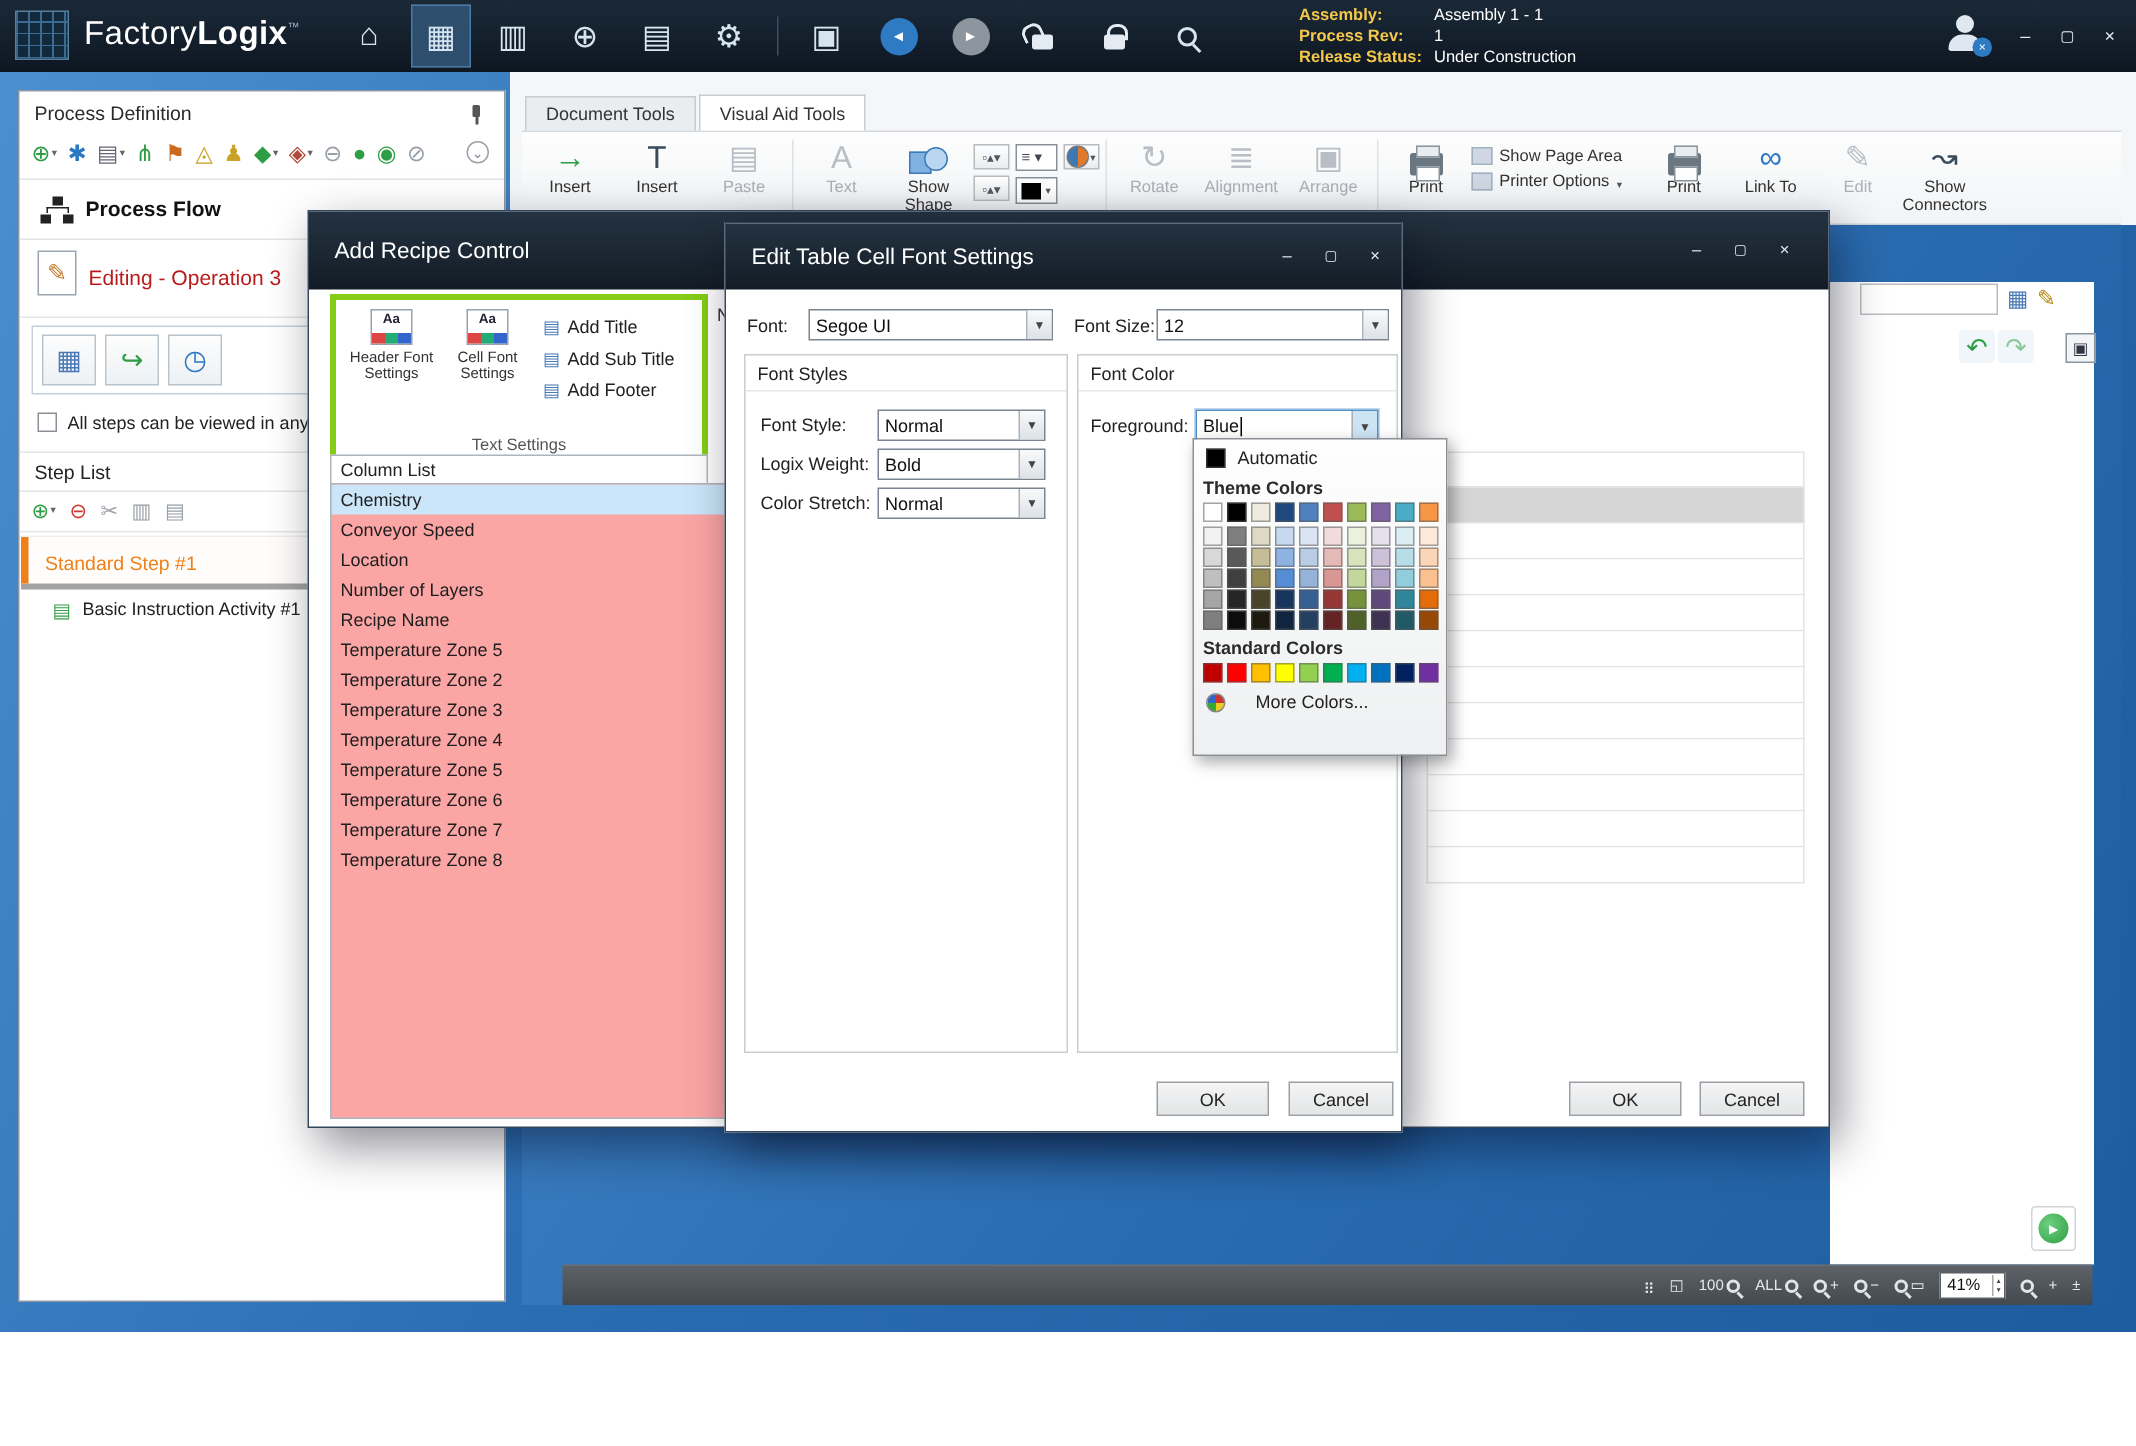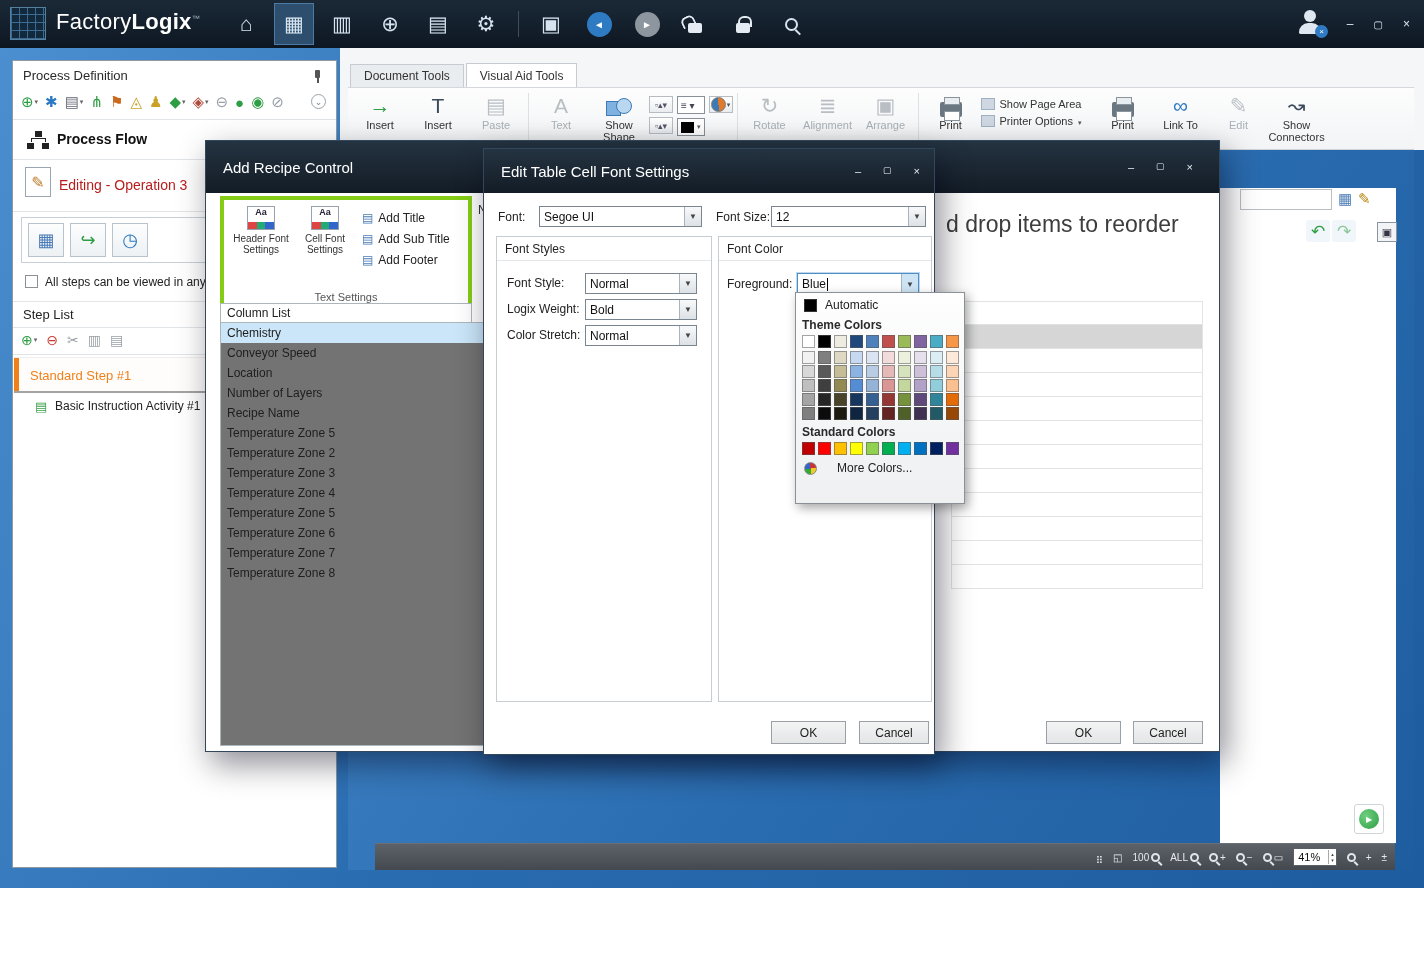--- a/index.html
+++ b/index.html
@@ -98,21 +98,21 @@
   .icon-org::after{content:"";position:absolute;left:0;bottom:0;width:7px;height:6px;background:#222;box-shadow:15px 0 0 #222}
   .pf-label{position:absolute;left:44px;top:70px;font-size:14px;font-weight:bold;color:#111}
   .icon-editdoc{position:absolute;left:12px;top:106px;width:26px;height:30px;background:#fff;border:1px solid #9aa5b0;display:flex;align-items:center;justify-content:center;font-size:16px;color:#c07a2a}
   .ed-label{position:absolute;left:46px;top:116px;font-size:14px;color:#b91c1c}
   .qbox{position:absolute;left:8px;top:156px;width:307px;height:46px;border:1px solid #c7d0d8;display:flex;align-items:center;gap:6px;padding-left:6px}
   .qbtn{width:36px;height:34px;border:1px solid #b9c3cc;background:linear-gradient(#fdfdfd,#edf1f4);display:flex;align-items:center;justify-content:center;font-size:18px}
   .cb{position:absolute;left:12px;top:214px;width:13px;height:13px;border:1px solid #8a9096;background:#fff}
   .cb-label{position:absolute;left:32px;top:214px;font-size:12px;color:#222}
   .sl-title{position:absolute;left:10px;top:246px;font-size:13px;color:#222}
   .step-tools{position:absolute;left:8px;top:271px;display:flex;gap:9px;font-size:14px;align-items:center}
-  .step-row{position:absolute;left:1px;top:296px;width:321px;height:36px;background:#fffdfb;border-top:1px solid #efefef;border-bottom:2px solid #a3a3a3}
+  .step-row{position:absolute;left:1px;top:296px;width:321px;height:36px;background:#fffdfb;border-top:1px solid #efefef;border-bottom:4px solid #a3a3a3}
   .step-bar{position:absolute;left:0;top:0;width:5px;height:100%;background:#f08019}
   .step-label{position:absolute;left:16px;top:0;line-height:36px;font-size:13px;color:#f08019}
   .act-icon{position:absolute;left:22px;top:338px;font-size:13px;color:#3aa04a}
   .act-label{position:absolute;left:42px;top:338px;font-size:12px;color:#222}
 
   
   .dialog{background:#fff;border:1px solid #33475c;box-shadow:6px 12px 30px rgba(0,0,20,.45)}
   #recipeDialog{left:205px;top:140px;width:1015px;height:612px;z-index:40}
   #fontDialog{left:483px;top:148px;width:452px;height:607px;z-index:50}
   .dlg-title{height:52px;background:linear-gradient(#243341,#131c26);color:#fff;font-size:15px;display:flex;align-items:center;padding:0 17px;position:relative}
@@ -123,21 +123,21 @@
   .rgroup{position:absolute;left:14px;top:55px;width:252px;height:112px;border:4px solid #84cc16}
   .big-btn{position:absolute;top:4px;width:62px;display:flex;flex-direction:column;align-items:center;gap:3px;font-size:10px;line-height:11px;color:#333;text-align:center;padding-top:2px}
   .icon-fontcell{width:28px;height:24px;border:1px solid #98a2ac;background:#fff;position:relative;font-size:9px;font-weight:bold;color:#223;display:flex;justify-content:center}
   .icon-fontcell::after{content:"";position:absolute;left:0;bottom:0;width:100%;height:7px;background:linear-gradient(90deg,#d44 0 33%,#2a7 33% 66%,#36c 66% 100%)}
   .small-stack{position:absolute;left:138px;top:7px;display:flex;flex-direction:column}
   .s-btn{height:21px;display:flex;align-items:center;gap:5px;font-size:12px;color:#222}
   .s-ic{color:#4a7ab5;font-size:12px}
   .gb-caption{position:absolute;left:0;right:0;bottom:1px;text-align:center;font-size:11px;color:#555}
   .clip-text{position:absolute;left:272px;top:62px;font-size:12px;color:#333}
   .collist-head{position:absolute;left:14px;top:162px;width:252px;height:20px;border:1px solid #aeb6bd;font-size:12px;line-height:18px;padding-left:6px;background:#fff;color:#222}
-  .collist{position:absolute;left:14px;top:181px;width:276px;height:424px;border:1px solid #aeb6bd;background:#737373;overflow:hidden}
+  .collist{position:absolute;left:14px;top:181px;width:276px;height:424px;border:1px solid #aeb6bd;background:#fca5a5;overflow:hidden}
   .citem{height:20px;line-height:20px;padding-left:6px;font-size:12px;color:#1e1e1e}
   .citem.sel{background:#cbe6f9}
   .reorder-hint{position:absolute;left:740px;top:70px;font-size:23px;color:#3d3d3d}
   .reorder-list{position:absolute;left:745px;top:160px;width:252px}
   .rrow{height:24px;border:1px solid #e3e3e3;border-top:none;background:#fff}
   .rrow:first-child{border-top:1px solid #e3e3e3}
   .rrow.hl{background:#d6d6d6}
   .flabel{position:absolute;font-size:12px;color:#222}
   .combo{position:absolute;background:#fff;border:1px solid #7a858f;font-size:12px;color:#111;display:flex;align-items:center}
   .combo .cval{flex:1;padding:0 4px;white-space:nowrap;overflow:hidden}
@@ -253,20 +253,28 @@
       <div class="tb-icon">
         <span class="icon-lock open"></span>
       </div>
       <div class="tb-icon">
         <span class="icon-lock"></span>
       </div>
       <div class="tb-icon">
         <span class="icon-magL"></span>
       </div>
     </div>
+  <div class="info abs">
+    <span class="lbl">Assembly:</span>
+    <span class="val">Assembly 1 - 1</span>
+    <span class="lbl">Process Rev:</span>
+    <span class="val">1</span>
+    <span class="lbl">Release Status:</span>
+    <span class="val">Under Construction</span>
+  </div>
   <div class="user abs">
     <span class="icon-person"></span>
     <span class="user-badge">×</span>
   </div>
   <div class="win-controls abs">
     <span>–</span>
     <span style="font-size:10px">▢</span>
     <span>×</span>
   </div>
 </div>
@@ -534,21 +542,20 @@
       <div class="citem">Recipe Name</div>
       <div class="citem">Temperature Zone 5</div>
       <div class="citem">Temperature Zone 2</div>
       <div class="citem">Temperature Zone 3</div>
       <div class="citem">Temperature Zone 4</div>
       <div class="citem">Temperature Zone 5</div>
       <div class="citem">Temperature Zone 6</div>
       <div class="citem">Temperature Zone 7</div>
       <div class="citem">Temperature Zone 8</div>
     </div>
-  <div class="reorder-hint">d drop items to reorder</div>
   <div class="reorder-list">
       <div class="rrow"></div>
       <div class="rrow hl"></div>
       <div class="rrow"></div>
       <div class="rrow"></div>
       <div class="rrow"></div>
       <div class="rrow"></div>
       <div class="rrow"></div>
       <div class="rrow"></div>
       <div class="rrow"></div>

